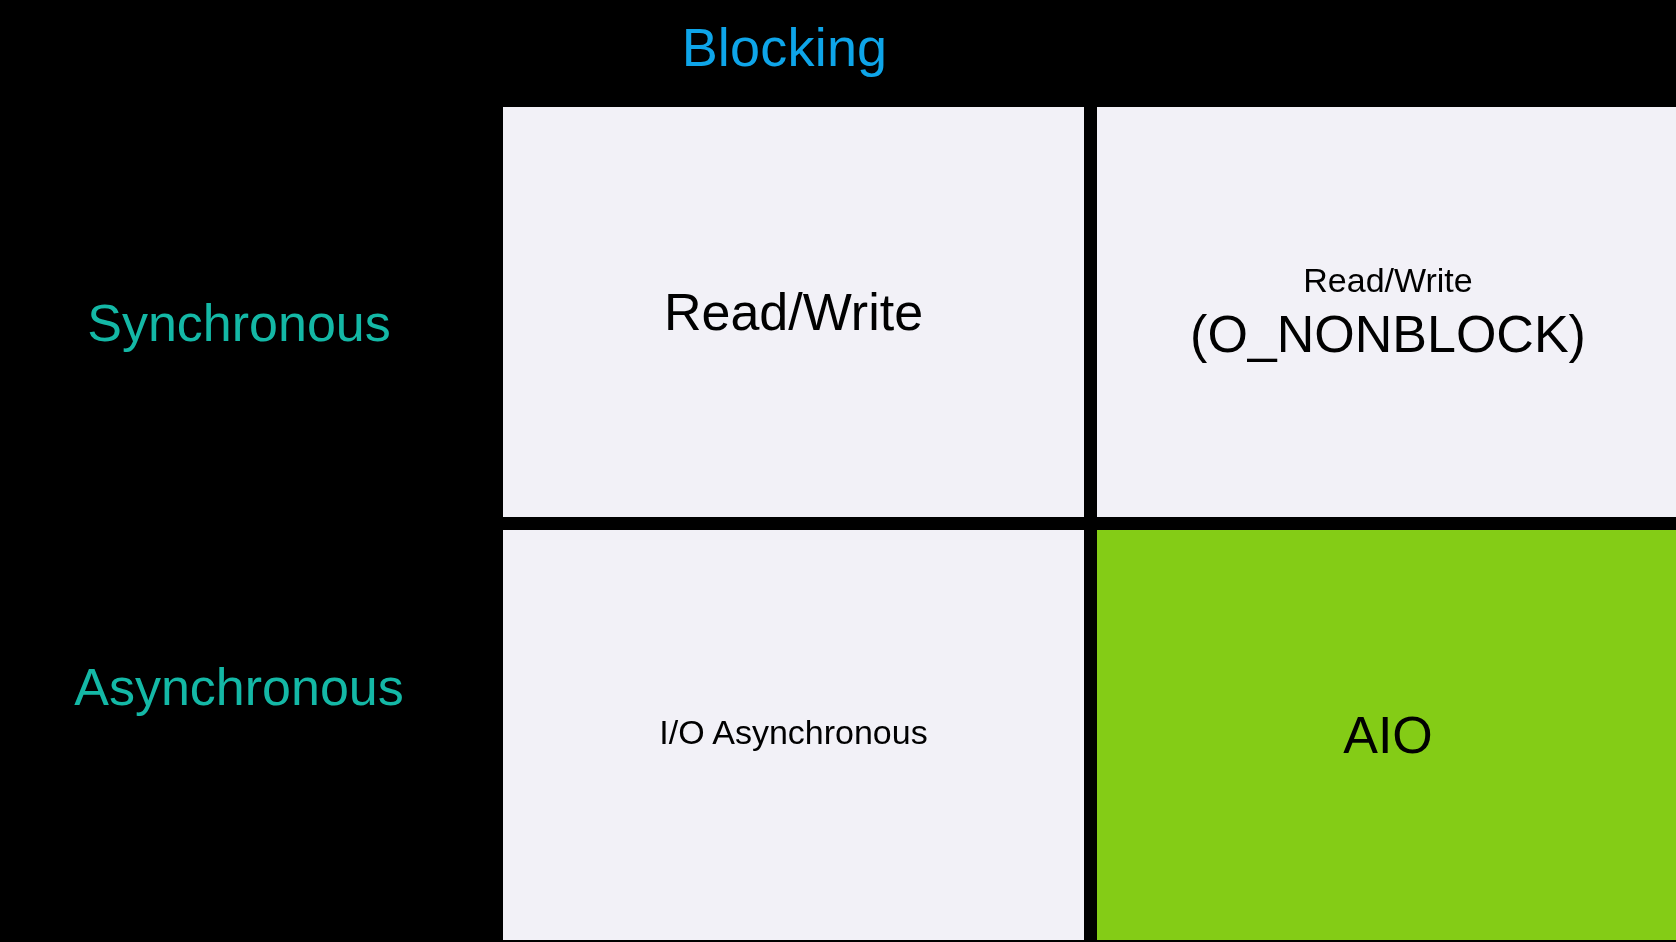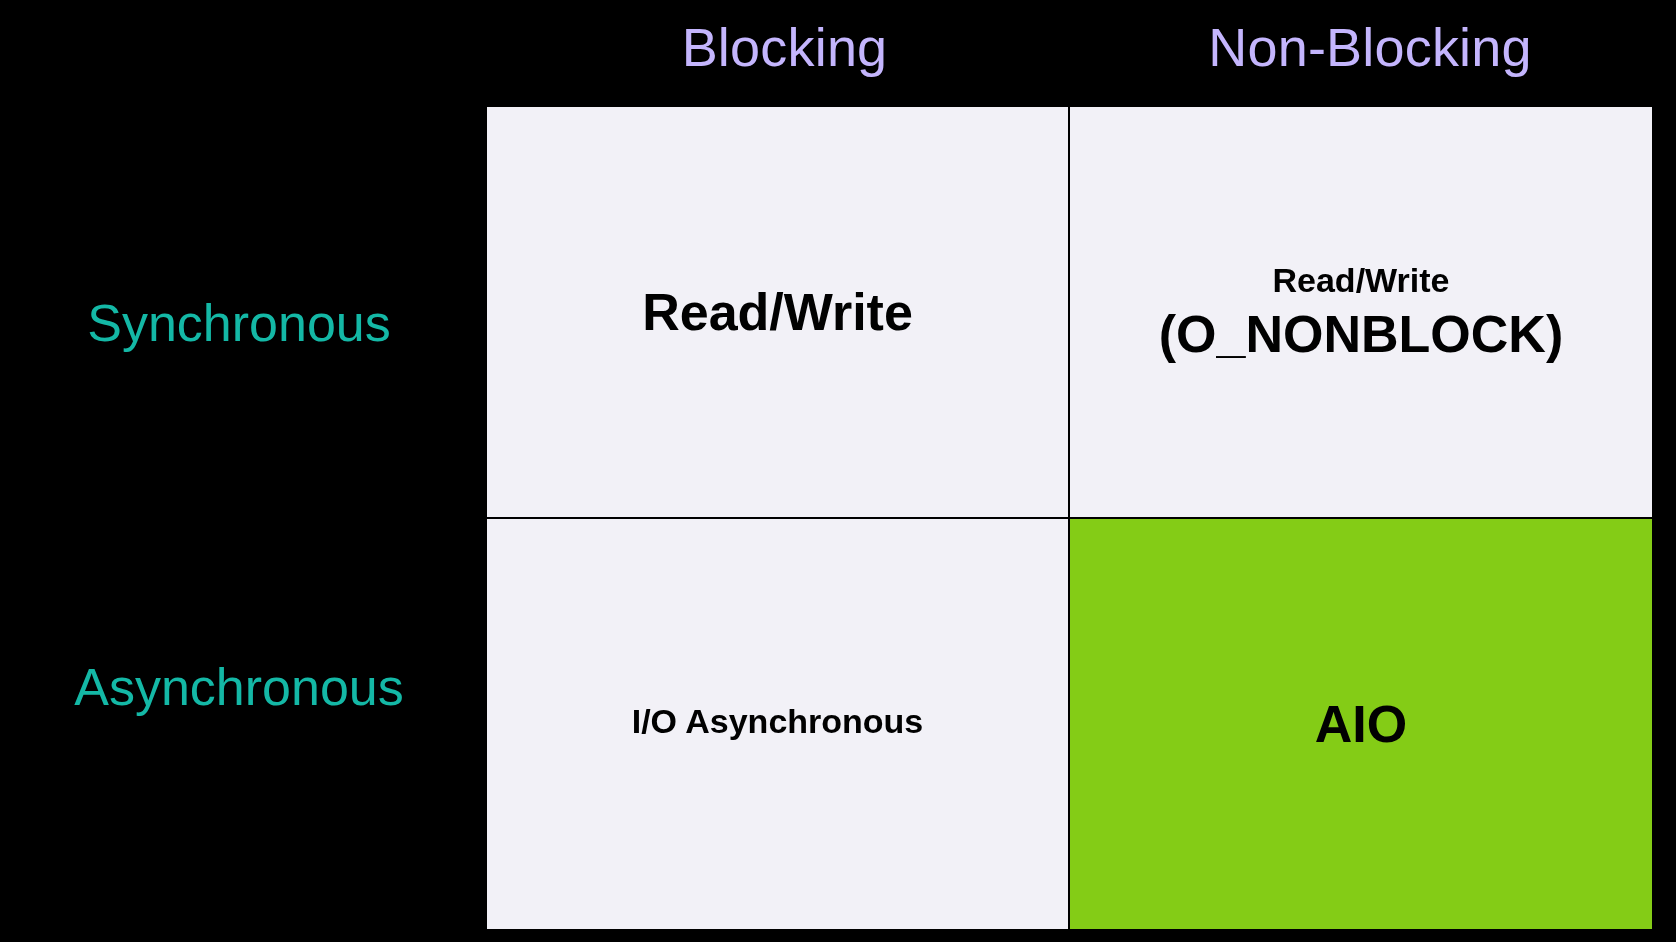--- a/index.html
+++ b/index.html
@@ -25,21 +25,21 @@
 
   
   .col-header {
     position: absolute;
     top: 8px;
     height: 78px;
     line-height: 78px;
     text-align: center;
     font-size: 54px;
     font-weight: 400;
-    color: #c4b5fd;
+    color: #0ea5e9;
     letter-spacing: 0.2px;
     white-space: nowrap;
   }
   #col-header-blocking {
     left: 492px;
     width: 585px;
   }
   #col-header-nonblocking {
     left: 1077px;
     width: 586px;
@@ -63,30 +63,29 @@
   }
   #row-header-asynchronous {
     top: 656px;
     height: 62px;
     line-height: 62px;
   }
 
   
   #matrix {
     position: absolute;
-    left: 484px;
+    left: 500px;
     top: 104px;
     width: 1171px;
     height: 828px;
     display: grid;
     grid-template-columns: 585px 586px;
     grid-template-rows: 414px 414px;
     background: #000000;
-    gap: 0;
-    font-weight: bold;
+    gap: 11px;
   }
 
   .cell {
     position: relative;
     display: flex;
     flex-direction: column;
     align-items: center;
     justify-content: center;
     box-sizing: border-box;
     background: #f2f1f7;
@@ -121,21 +120,20 @@
   .cell-secondary:empty { display: none; }
   .cell-primary:empty { display: none; }
 </style>
 </head>
 <body>
 
 <div id="stage">
 
   <div class="col-header" id="col-header-blocking">Blocking</div>
 
-  <div class="col-header" id="col-header-nonblocking">Non-Blocking</div>
 
   <div class="row-header" id="row-header-synchronous">Synchronous</div>
 
   <div class="row-header" id="row-header-asynchronous">Asynchronous</div>
 
   <div id="matrix">
 
     <div class="cell" id="cell-sync-blocking">
 
       <div class="cell-primary">Read/Write</div>

